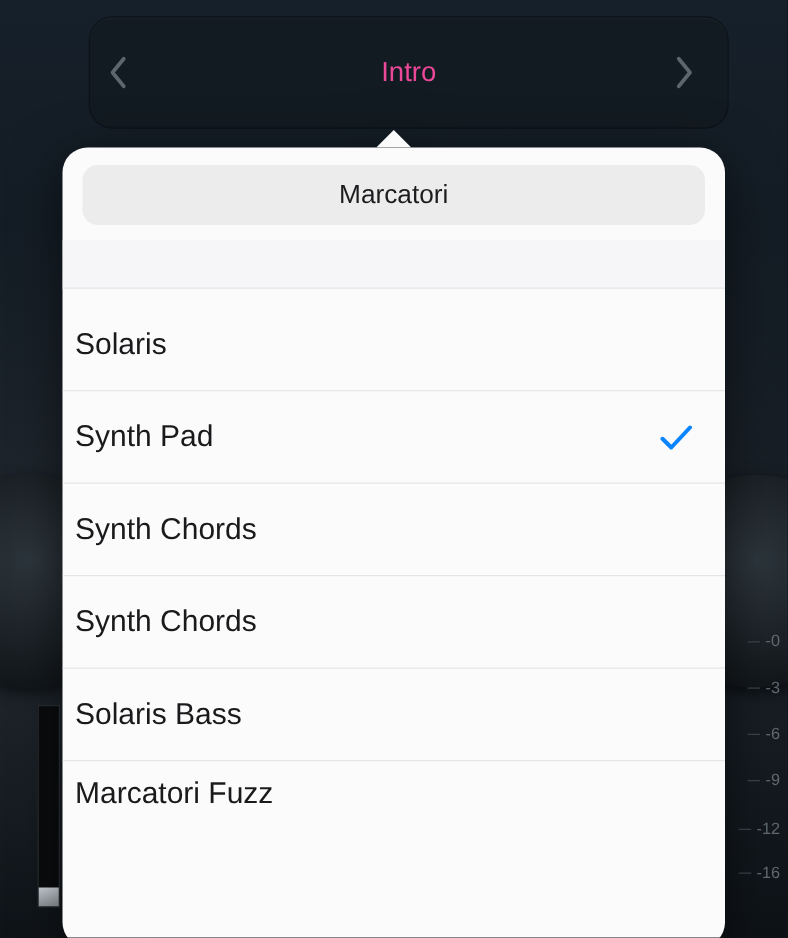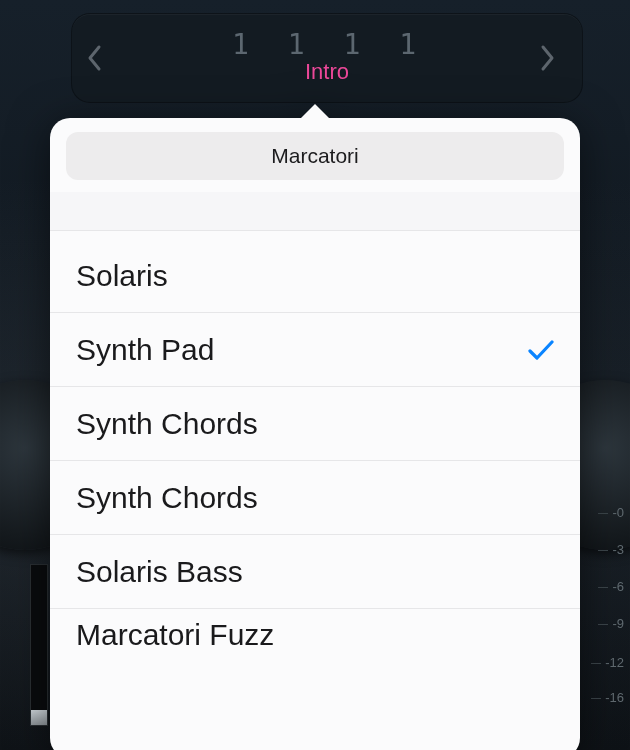--- a/index.html
+++ b/index.html
@@ -159,23 +159,23 @@
     border-bottom: 1px solid #e6e6e8;
     background: #f6f6f8;
   }
 
   
   .list { margin-top:8px; }
   .row {
     display: flex;
     align-items: center;
     justify-content: space-between;
-    padding: 0 26px 0 26px;
+    padding: 0 26px 0 10px;
     height: 74px;
-    font-size: 30px;
+    font-size: 24px;
     color: #1a1a1c;
     border-bottom: 1px solid #e6e6e8;
     box-sizing: border-box;
   }
   .row:last-child { border-bottom: none; height: 52px; }
   .row .check { color: #0a84ff; font-size: 28px; font-weight: 600; }
   .row .check svg { display:block; }
 </style>
 </head>
 <body>
@@ -194,21 +194,20 @@
       <div class="tick" style="top: 185px;">-16</div>
     </div>
 
   <div class="nav">
     <div class="chev">
       <svg width="18" height="28" viewBox="0 0 18 28">
         <polyline points="13,3 4,14 13,25" fill="none" stroke="#5d656d" stroke-width="3" stroke-linecap="round" stroke-linejoin="round"></polyline>
       </svg>
     </div>
     <div class="nav-center">
-      <div class="nav-position">1 1 1   1</div>
       <div class="nav-marker">Intro</div>
     </div>
     <div class="chev">
       <svg width="18" height="28" viewBox="0 0 18 28">
         <polyline points="5,3 14,14 5,25" fill="none" stroke="#5d656d" stroke-width="3" stroke-linecap="round" stroke-linejoin="round"></polyline>
       </svg>
     </div>
   </div>
 
   <div class="popover-wrap">

